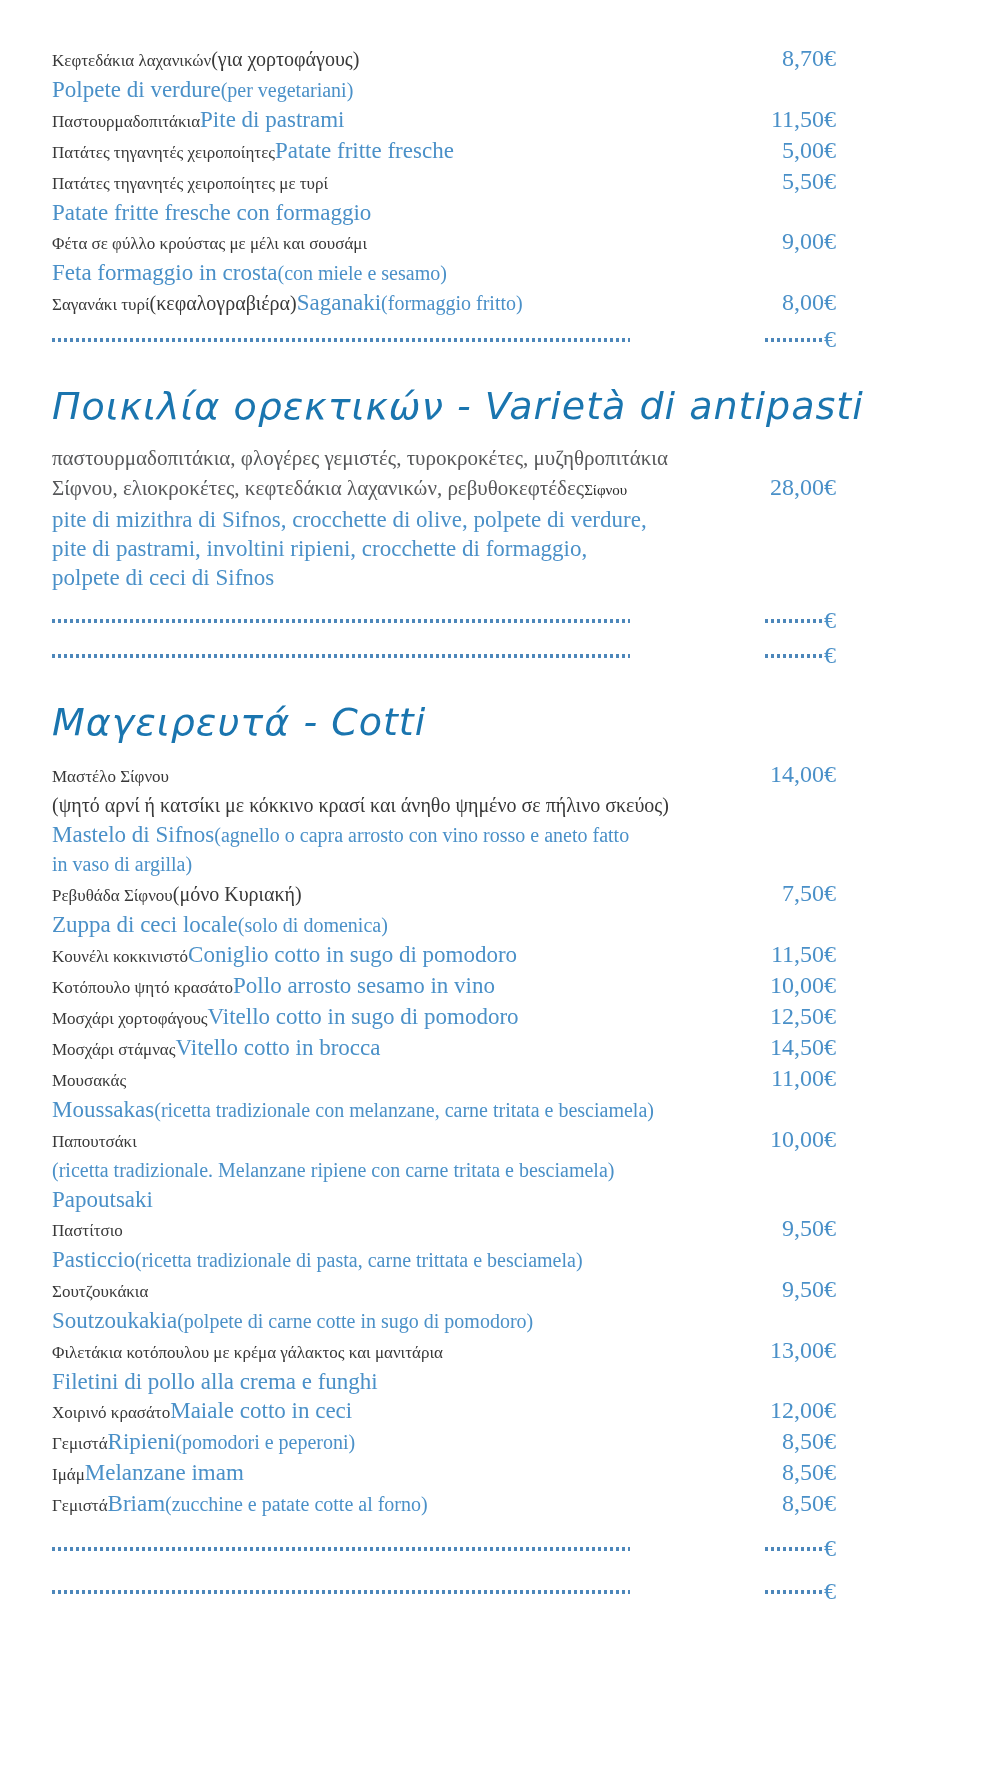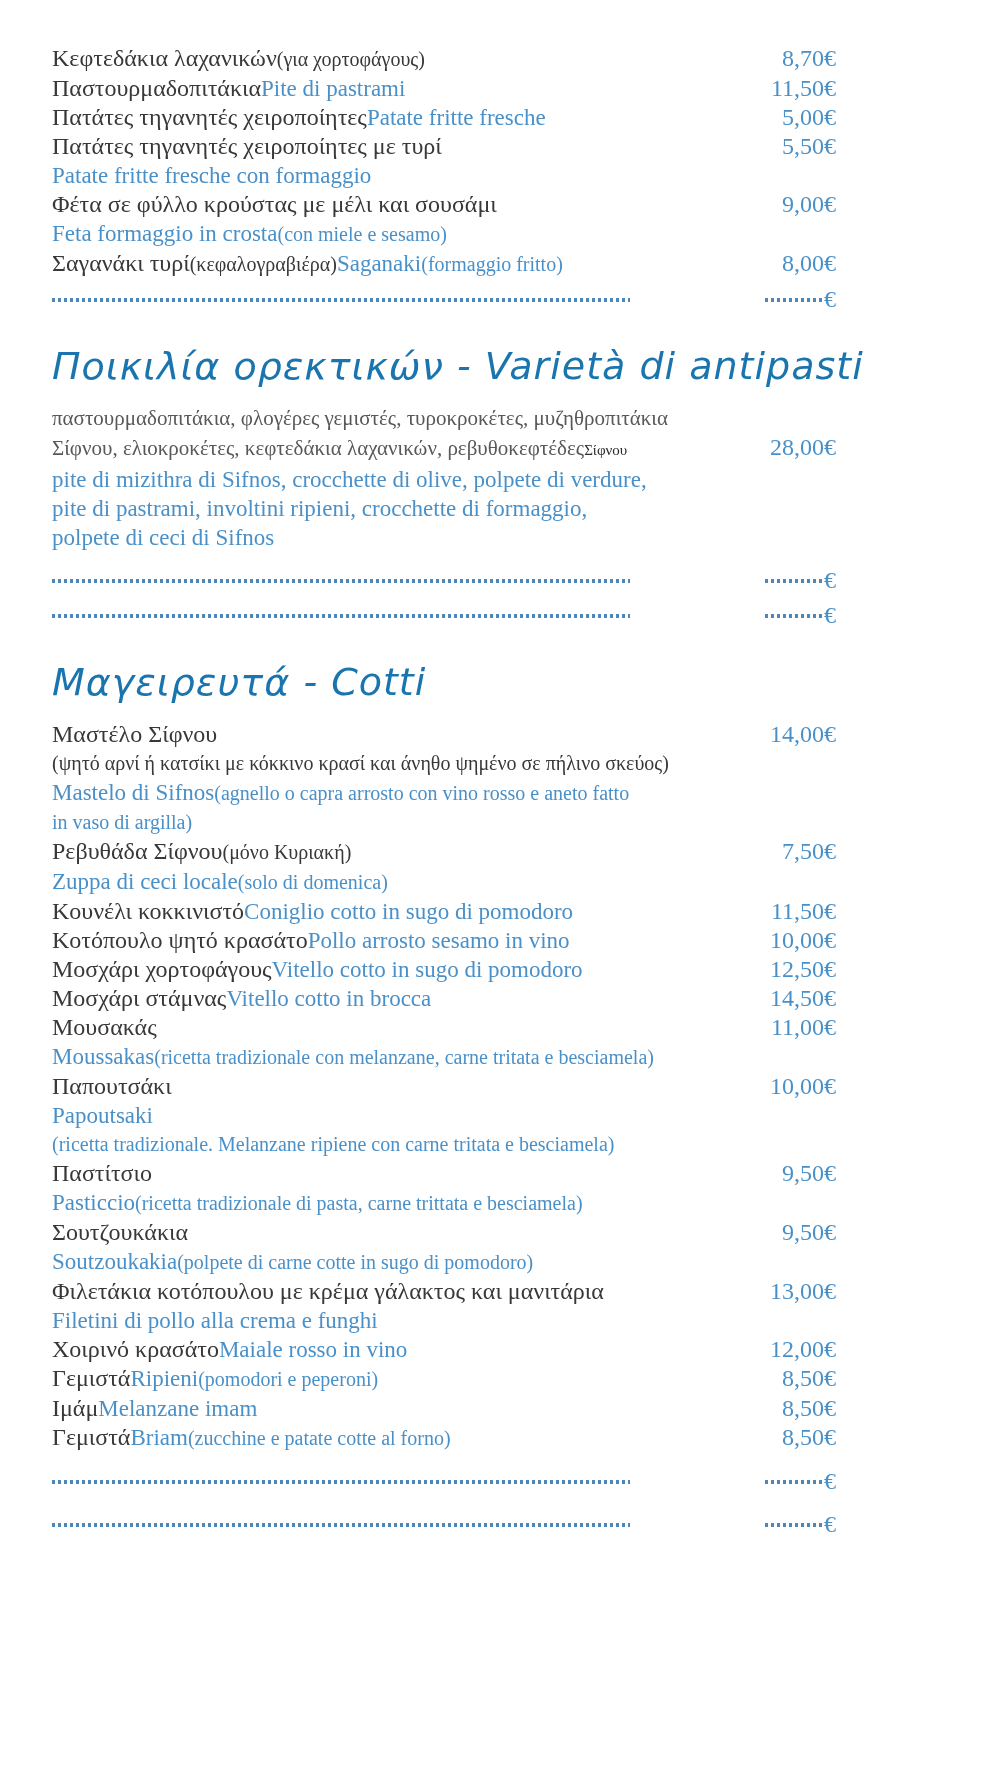--- a/index.html
+++ b/index.html
@@ -24,21 +24,21 @@
   }
 
   .menu-item { margin: 0; }
   .line {
     display: flex;
     align-items: baseline;
     line-height: 29px;
     white-space: nowrap;
   }
 
-  .t-gr       { font-size: 24px; color: #383838; }
+  .t-gr       { font-size: 17px; color: #383838; }
   .t-gr-small { font-size: 20px; color: #383838; }
   .t-gr-desc  { font-size: 21px; color: #57585a; }
   .t-gr-dark  { font-size: 15px; color: #2b2b2b; }
   .t-it       { font-size: 23px; color: #4a90c8; }
   .t-it-small { font-size: 20px; color: #4a90c8; }
 
   .price {
     margin-left: auto;
     padding-left: 12px;
     font-size: 24px;
@@ -68,20 +68,24 @@
 <body>
 
 <div class="page">
     <div class="section">
       <div class="menu-item">
         <div class="line">
           <span class="t-gr">Κεφτεδάκια λαχανικών </span>
           <span class="t-gr-small">(για χορτοφάγους)</span>
           <span class="price">8,70€</span>
         </div>
+        <div class="line">
+          <span class="t-it">Polpete di verdure </span>
+          <span class="t-it-small">(per vegetariani)</span>
+        </div>
       </div>
       <div class="menu-item">
         <div class="line">
           <span class="t-gr">Παστουρμαδοπιτάκια </span>
           <span class="t-it">Pite di pastrami</span>
           <span class="price">11,50€</span>
         </div>
       </div>
       <div class="menu-item">
         <div class="line">
@@ -228,24 +232,24 @@
           <span class="t-it">Moussakas </span>
           <span class="t-it-small">(ricetta tradizionale con melanzane, carne tritata e besciamela)</span>
         </div>
       </div>
       <div class="menu-item">
         <div class="line">
           <span class="t-gr">Παπουτσάκι</span>
           <span class="price">10,00€</span>
         </div>
         <div class="line">
+          <span class="t-it-small">(ricetta tradizionale. Melanzane ripiene con carne tritata e besciamela)</span>
+        </div>
+        <div class="line">
           <span class="t-it">Papoutsaki</span>
-        </div>
-        <div class="line">
-          <span class="t-it-small">(ricetta tradizionale. Melanzane ripiene con carne tritata e besciamela)</span>
         </div>
       </div>
       <div class="menu-item">
         <div class="line">
           <span class="t-gr">Παστίτσιο</span>
           <span class="price">9,50€</span>
         </div>
         <div class="line">
           <span class="t-it">Pasticcio </span>
           <span class="t-it-small">(ricetta tradizionale di pasta, carne trittata e besciamela)</span>
@@ -266,21 +270,21 @@
           <span class="t-gr">Φιλετάκια κοτόπουλου με κρέμα γάλακτος και μανιτάρια</span>
           <span class="price">13,00€</span>
         </div>
         <div class="line">
           <span class="t-it">Filetini di pollo alla crema e funghi</span>
         </div>
       </div>
       <div class="menu-item">
         <div class="line">
           <span class="t-gr">Χοιρινό κρασάτο  </span>
-          <span class="t-it">Maiale rosso in vino</span>
+          <span class="t-it">Maiale cotto in ceci</span>
           <span class="price">12,00€</span>
         </div>
       </div>
       <div class="menu-item">
         <div class="line">
           <span class="t-gr">Γεμιστά </span>
           <span class="t-it">Ripieni </span>
           <span class="t-it-small">(pomodori e peperoni)</span>
           <span class="price">8,50€</span>
         </div>

